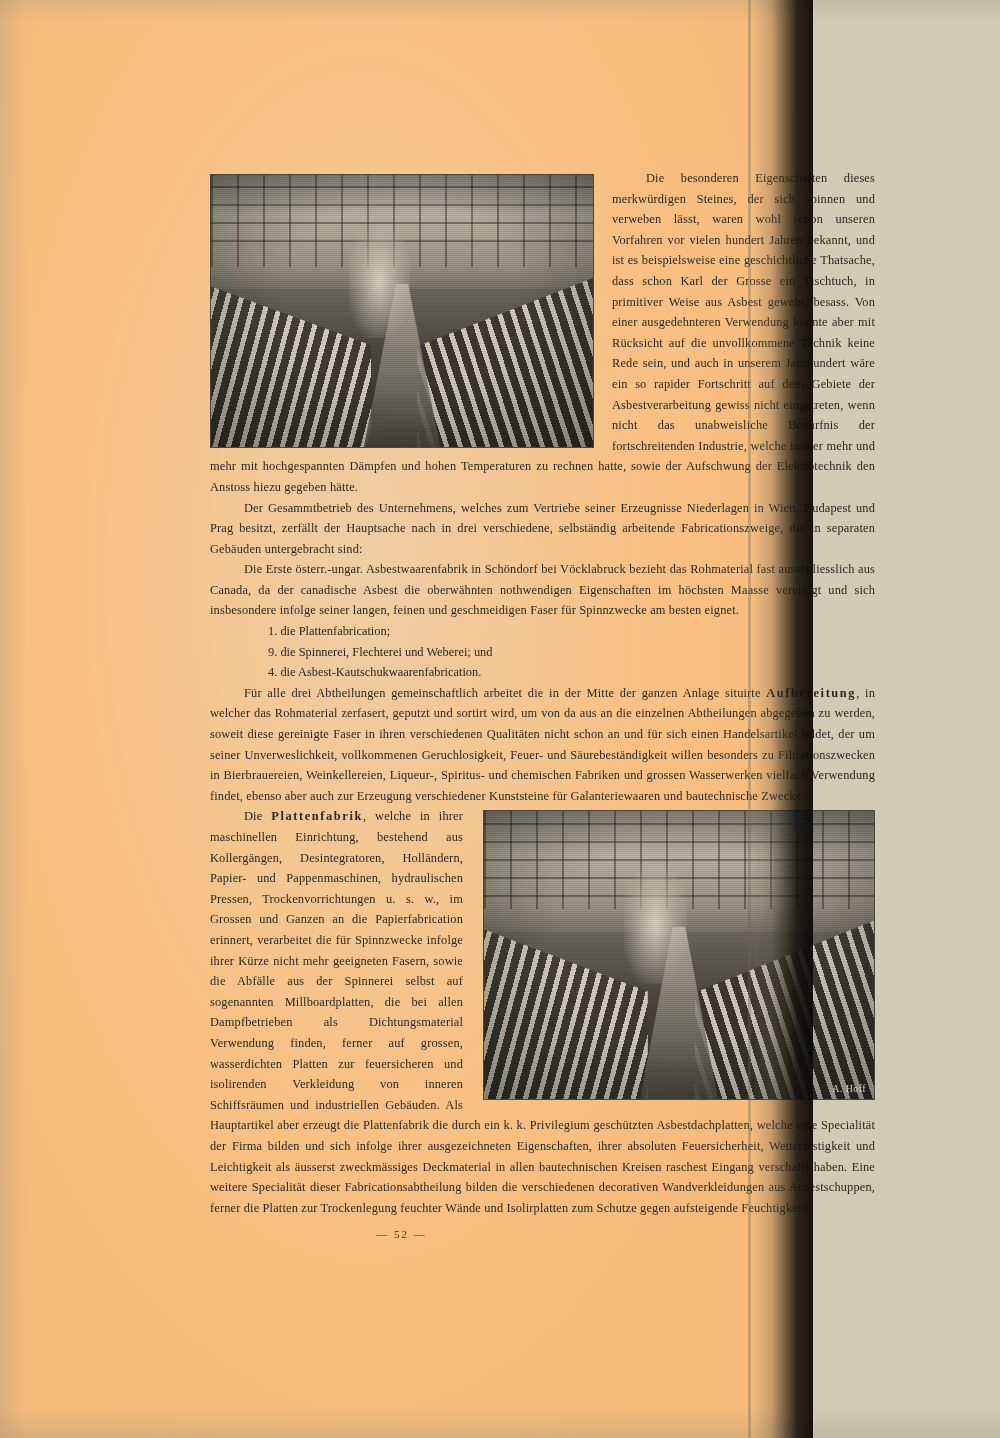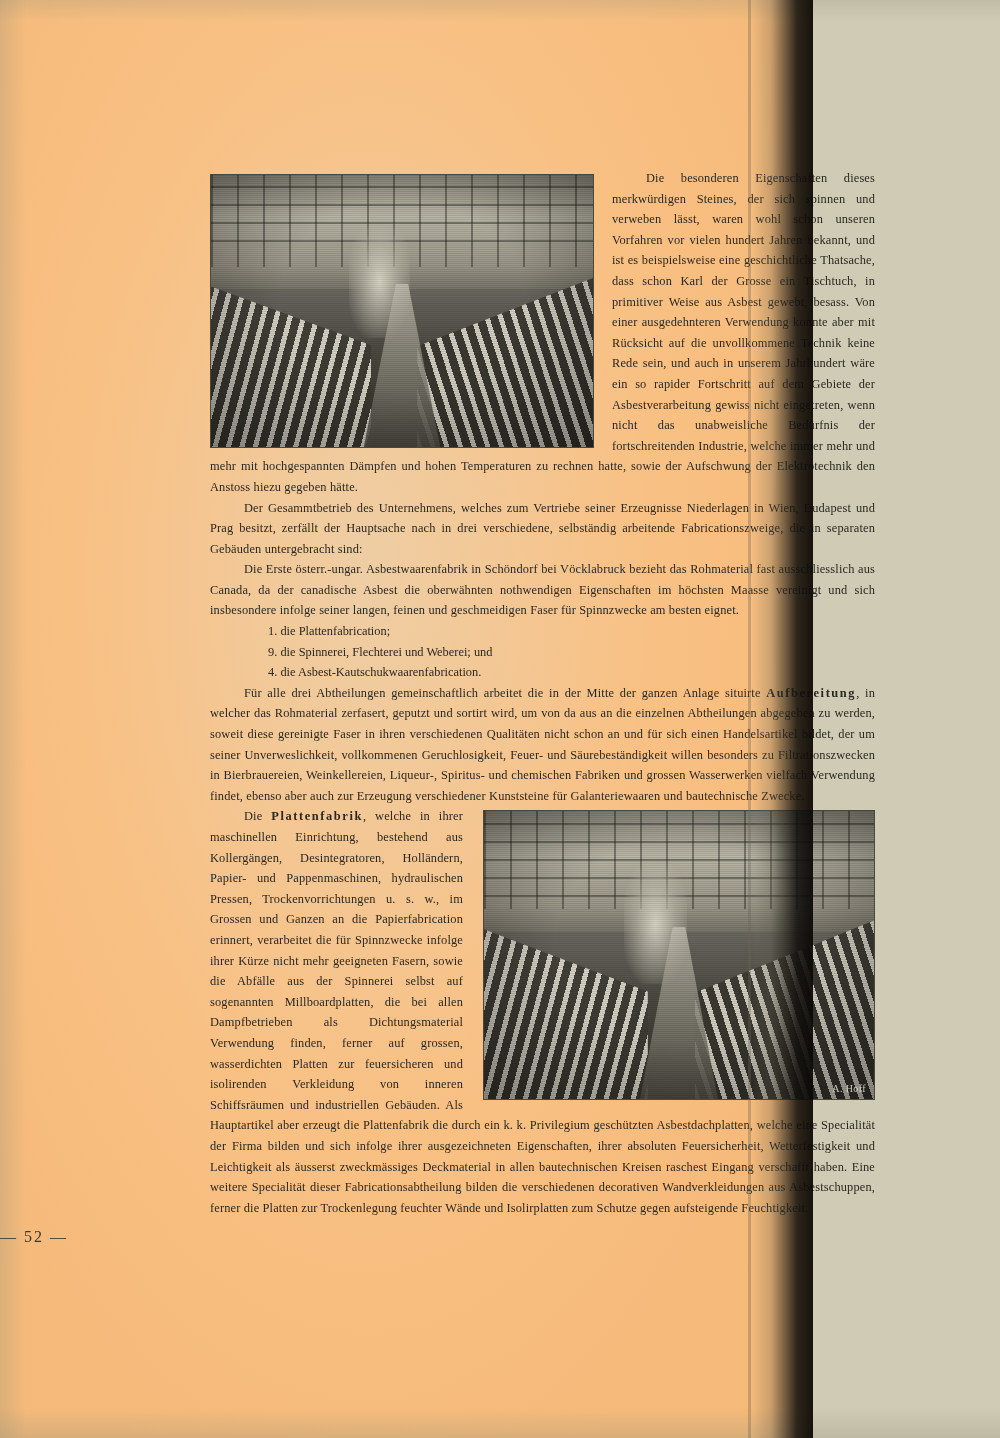--- a/index.html
+++ b/index.html
@@ -219,21 +219,22 @@
   ol.numlist li {
     padding-left: 58px;
     text-indent: 0;
   }
 
   .pagenum {
     position: absolute;
     left: 0;
     right: 10px;
     top: 1228px;
-    font-size: 16px;
+    text-align: center;
+    font-size: 11px;
     color: #3a372f;
     letter-spacing: 2px;
   }
   .clearfix:after { content: ""; display: table; clear: both; }
 </style>
 </head>
 <body>
 
 <div id="page">
   <div class="edge-left"></div>

